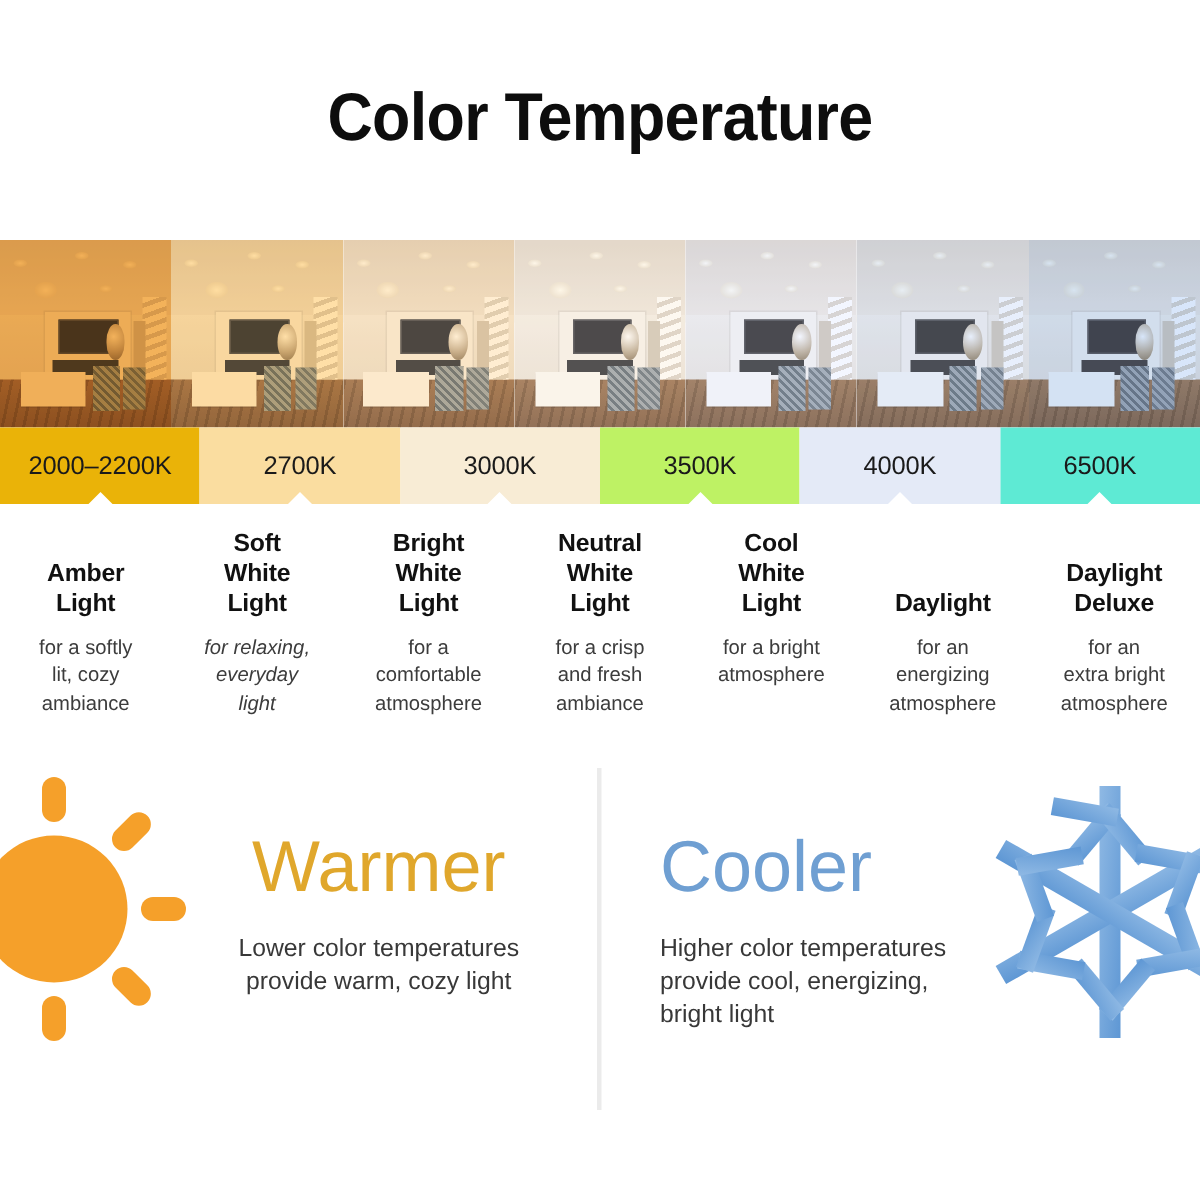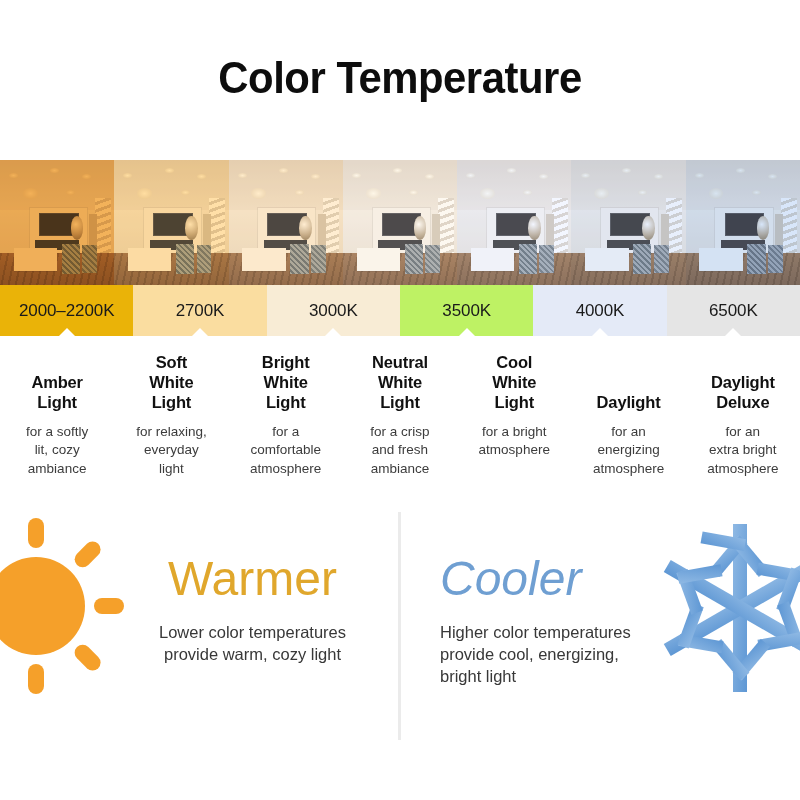--- a/index.html
+++ b/index.html
@@ -216,21 +216,21 @@
     width: 290px;
     text-align: left;
   }
   .big-word {
     font-size: 48px;
     font-weight: 300;
     line-height: 1;
     letter-spacing: 0px;
   }
   .warm-word { color: #e0a72c; }
-  .cool-word { color: #6f9fd2; font-style: italic; }
+  .cool-word { color: #6f9fd2; }
   .sub-text {
     margin-top: 19px;
     font-size: 16.5px;
     font-weight: 400;
     line-height: 1.32;
     color: #383838;
     white-space: pre-line;
   }
 
   
@@ -431,39 +431,39 @@
         <div class="notch"></div>
       </div>
       <div class="swatch" style="background: #bef264;">
         <span>3500K</span>
         <div class="notch"></div>
       </div>
       <div class="swatch" style="background: rgb(228, 234, 247);">
         <span>4000K</span>
         <div class="notch"></div>
       </div>
-      <div class="swatch" style="background: #e5e5e5;">
+      <div class="swatch" style="background: #5eead4;">
         <span>6500K</span>
         <div class="notch"></div>
       </div>
     </div>
 
   <div class="info-row">
       <div class="info-col">
         <div class="info-name" style="white-space: pre-line;">Amber
 Light</div>
         <div class="info-desc" style="white-space: pre-line;">for a softly
 lit, cozy
 ambiance</div>
       </div>
       <div class="info-col">
         <div class="info-name" style="white-space: pre-line;">Soft
 White
 Light</div>
-        <div class="info-desc" style="white-space: pre-line;">for relaxing,
+        <div class="info-desc" style="white-space: pre-line; font-style: italic;">for relaxing,
 everyday
 light</div>
       </div>
       <div class="info-col">
         <div class="info-name" style="white-space: pre-line;">Bright
 White
 Light</div>
         <div class="info-desc" style="white-space: pre-line;">for a
 comfortable
 atmosphere</div>

